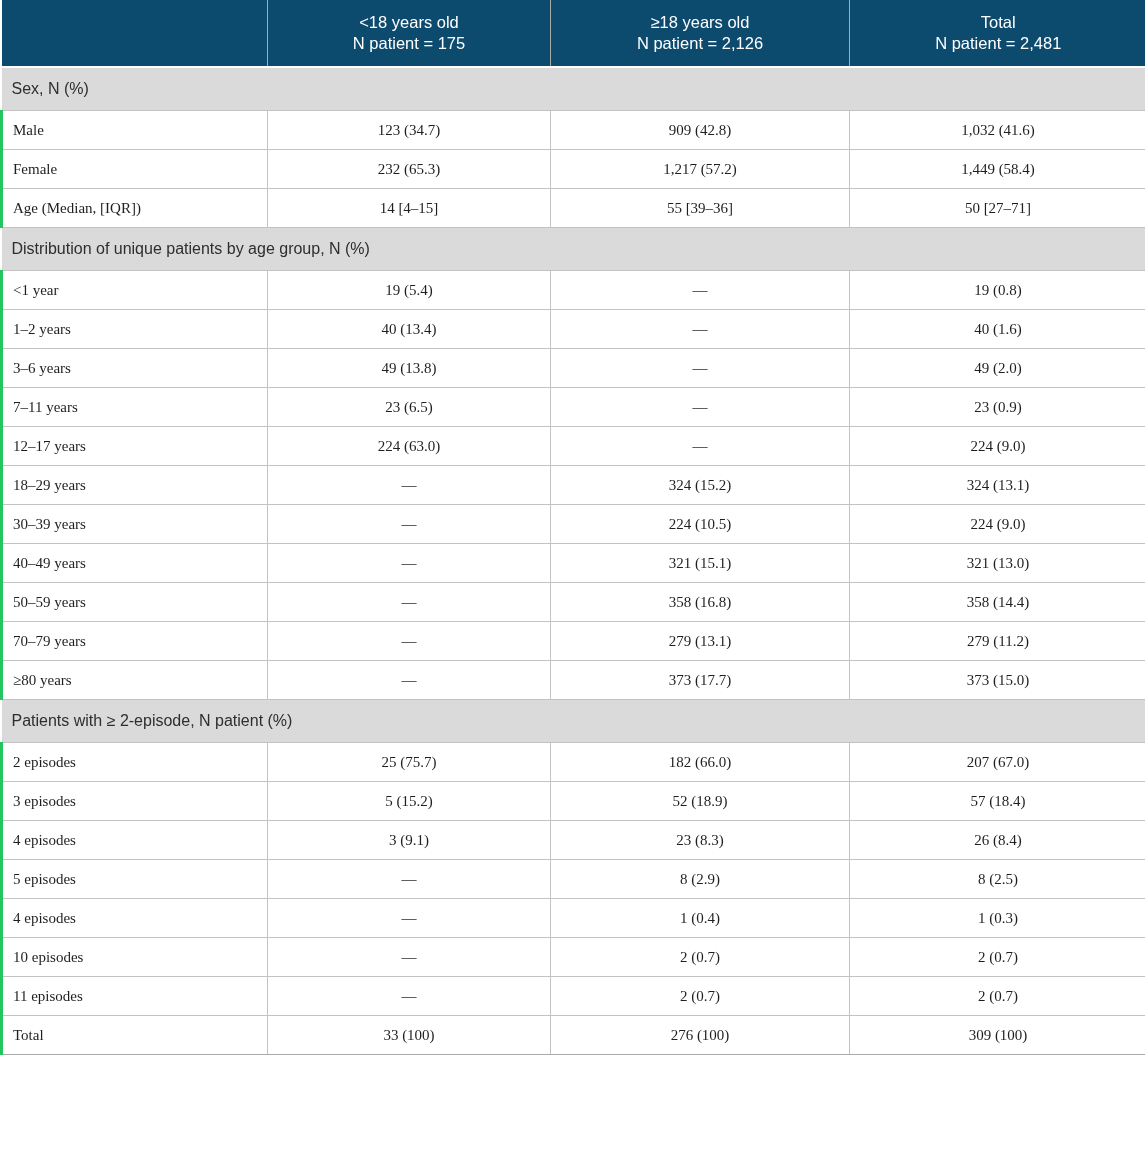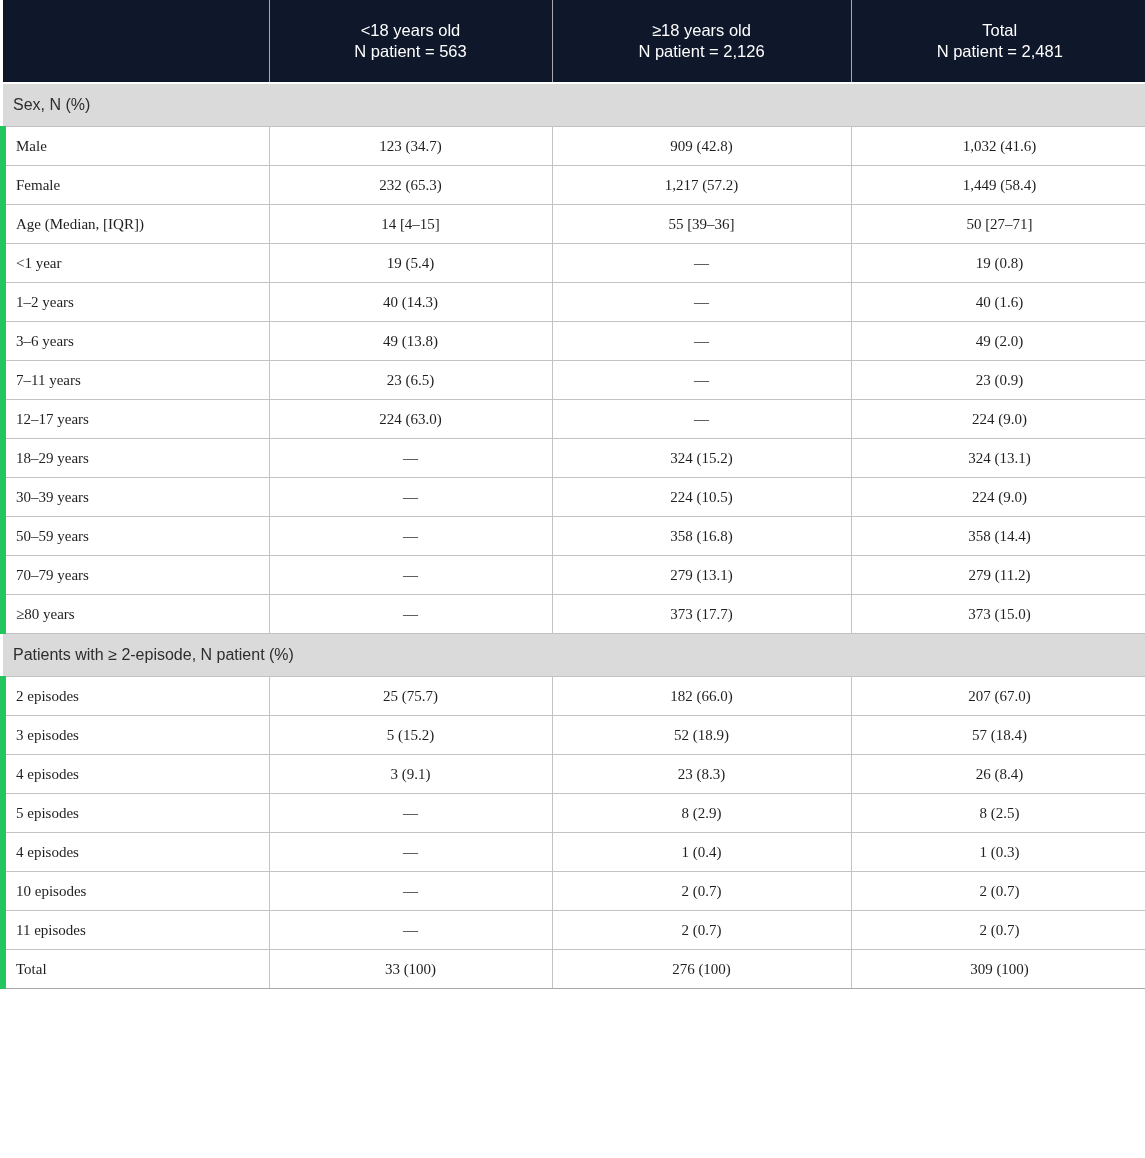--- a/index.html
+++ b/index.html
@@ -8,33 +8,33 @@
     background: #ffffff;
     width: 1145px;
   }
   table.char-table {
     width: 1145px;
     table-layout: fixed;
     border-collapse: collapse;
   }
   
   table.char-table thead th {
-    background: #0f172a;
+    background: #0c4a6e;
     color: #ffffff;
     font-family: "Liberation Sans", sans-serif;
     font-size: 16.5px;
     font-weight: 400;
     line-height: 21px;
     height: 66px;
     text-align: center;
     vertical-align: middle;
     border: 0;
     border-left: 1px solid #a9a9a9;
     border-bottom: 2px solid #ffffff;
-    padding: 8px;
+    padding: 0;
   }
   table.char-table thead th:first-child { border-left: 0; }
   
   tr.section-row td {
     background: #dadada;
     font-family: "Liberation Sans", sans-serif;
     font-size: 16px;
     font-weight: 400;
     color: #2e2e2e;
     text-align: left;
@@ -51,21 +51,21 @@
     font-family: "Liberation Serif", serif;
     font-size: 15px;
     color: #1f1f1f;
     border: 1px solid #c3c3c3;
     vertical-align: middle;
     padding: 0;
   }
   tr.data-row td.label-cell {
     text-align: left;
     padding-left: 10px;
-    border-left: 6px solid #22c55e;
+    border-left: 3px solid #22c55e;
   }
   tr.data-row td.value-cell {
     text-align: center;
   }
   tbody tr:last-child td { border-bottom: 1px solid #a9a9a9; }
 </style>
 </head>
 <body>
 
 <table class="char-table">
@@ -76,21 +76,21 @@
       <col style="width:297px">
   </colgroup>
   <thead>
     <tr>
         <th>
           <div></div>
           <div></div>
         </th>
         <th>
           <div>&lt;18 years old</div>
-          <div>N patient = 563</div>
+          <div>N patient = 175</div>
         </th>
         <th>
           <div>≥18 years old</div>
           <div>N patient = 2,126</div>
         </th>
         <th>
           <div>Total</div>
           <div>N patient = 2,481</div>
         </th>
       </tr>
@@ -110,29 +110,32 @@
         <td class="value-cell">232 (65.3)</td>
         <td class="value-cell">1,217 (57.2)</td>
         <td class="value-cell">1,449 (58.4)</td>
       </tr>
       <tr class="data-row">
         <td class="label-cell">Age (Median, [IQR])</td>
         <td class="value-cell">14 [4–15]</td>
         <td class="value-cell">55 [39–36]</td>
         <td class="value-cell">50 [27–71]</td>
       </tr>
+      <tr class="section-row">
+        <td colspan="4">Distribution of unique patients by age group, N (%)</td>
+      </tr>
       <tr class="data-row">
         <td class="label-cell">&lt;1 year</td>
         <td class="value-cell">19 (5.4)</td>
         <td class="value-cell">—</td>
         <td class="value-cell">19 (0.8)</td>
       </tr>
       <tr class="data-row">
         <td class="label-cell">1–2 years</td>
-        <td class="value-cell">40 (14.3)</td>
+        <td class="value-cell">40 (13.4)</td>
         <td class="value-cell">—</td>
         <td class="value-cell">40 (1.6)</td>
       </tr>
       <tr class="data-row">
         <td class="label-cell">3–6 years</td>
         <td class="value-cell">49 (13.8)</td>
         <td class="value-cell">—</td>
         <td class="value-cell">49 (2.0)</td>
       </tr>
       <tr class="data-row">
@@ -151,20 +154,26 @@
         <td class="label-cell">18–29 years</td>
         <td class="value-cell">—</td>
         <td class="value-cell">324 (15.2)</td>
         <td class="value-cell">324 (13.1)</td>
       </tr>
       <tr class="data-row">
         <td class="label-cell">30–39 years</td>
         <td class="value-cell">—</td>
         <td class="value-cell">224 (10.5)</td>
         <td class="value-cell">224 (9.0)</td>
+      </tr>
+      <tr class="data-row">
+        <td class="label-cell">40–49 years</td>
+        <td class="value-cell">—</td>
+        <td class="value-cell">321 (15.1)</td>
+        <td class="value-cell">321 (13.0)</td>
       </tr>
       <tr class="data-row">
         <td class="label-cell">50–59 years</td>
         <td class="value-cell">—</td>
         <td class="value-cell">358 (16.8)</td>
         <td class="value-cell">358 (14.4)</td>
       </tr>
       <tr class="data-row">
         <td class="label-cell">70–79 years</td>
         <td class="value-cell">—</td>

